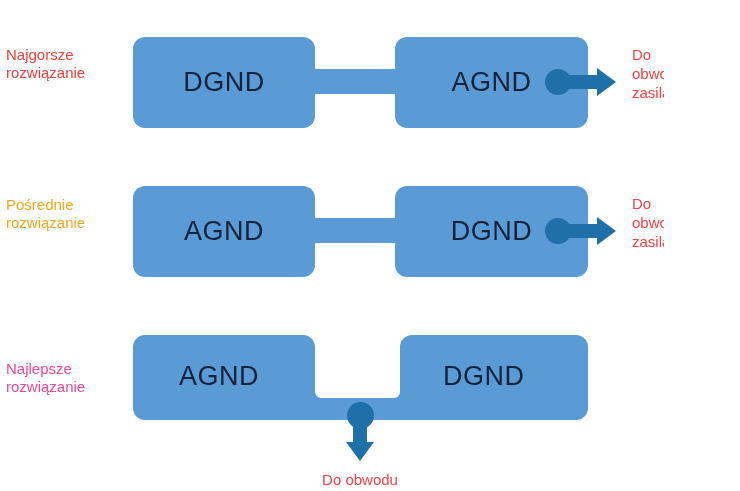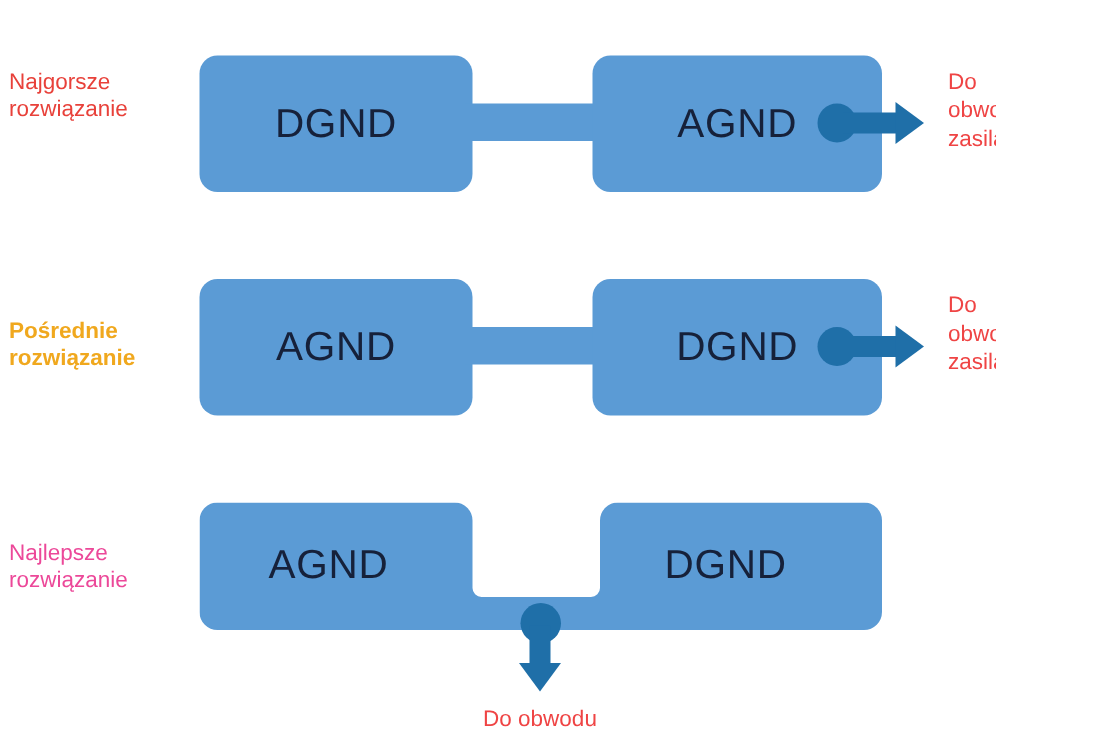--- a/index.html
+++ b/index.html
@@ -21,21 +21,21 @@
 
   
   .row-label {
     position: absolute;
     font-size: 15px;
     line-height: 18px;
     white-space: pre-line;
     letter-spacing: 0;
   }
   .row-label.worst  { color: #e8413a; left: 6px;  top: 14px; }
-  .row-label.mid    { color: #f0a81e; left: 6px;  top: 180px; font-weight: bold; }
+  .row-label.mid    { color: #f0a81e; left: 6px;  top: 164px; }
   .row-label.best   { color: #ec4899; left: 6px;  top: 328px; }
 
   
   .block {
     position: absolute;
     background: #5b9bd5;
     border-radius: 12px;
     display: flex;
     align-items: center;
     justify-content: center;

